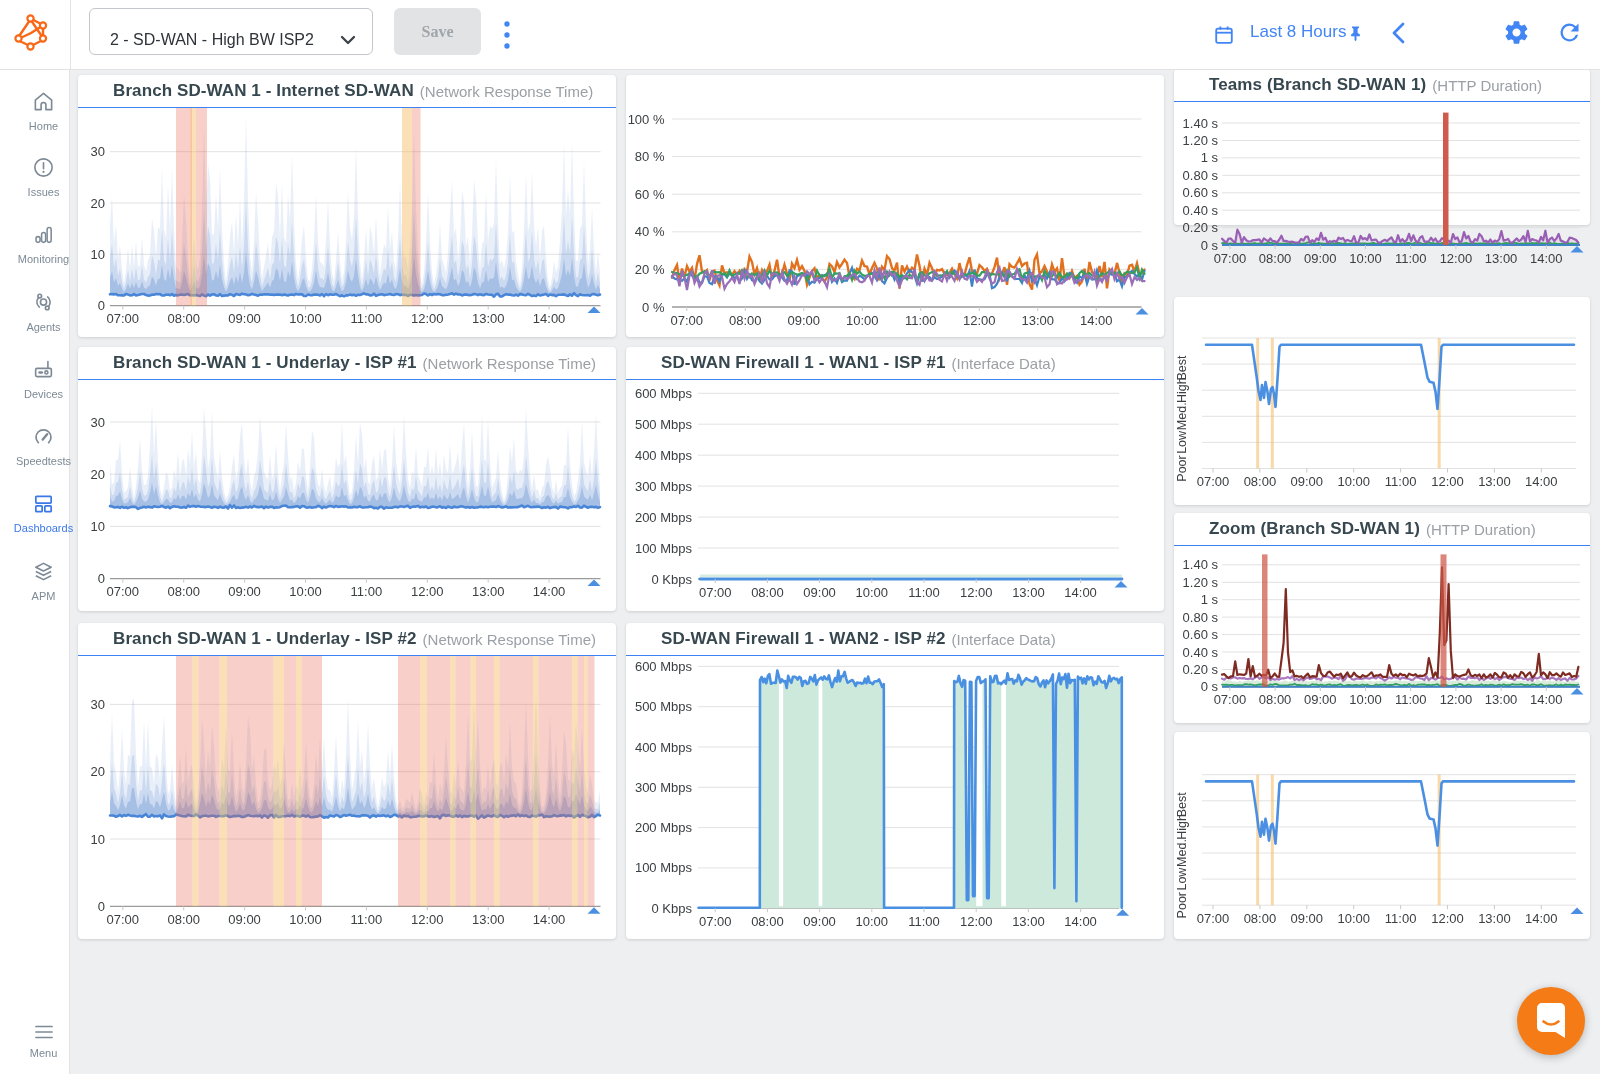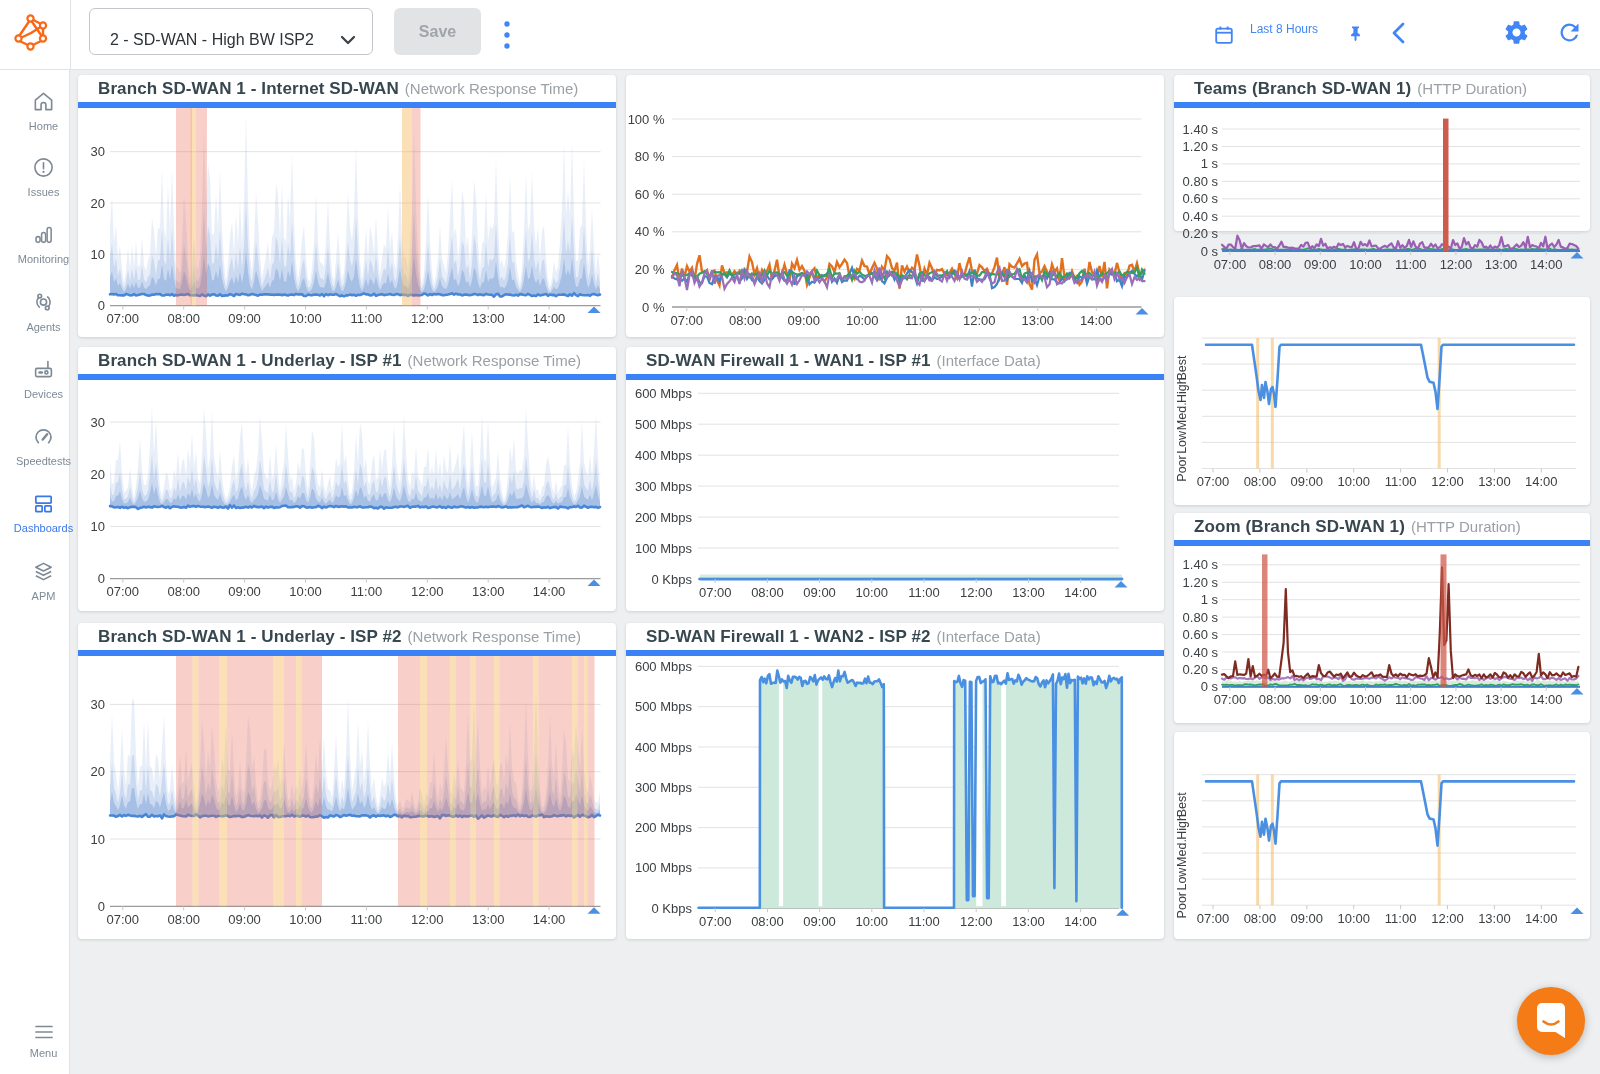--- a/index.html
+++ b/index.html
@@ -1,28 +1,28 @@
 <!DOCTYPE html>
 <html><head><meta charset="utf-8"><style>
 * { margin:0; padding:0; box-sizing:border-box; }
 html,body { width:1600px; height:1074px; font-family:"Liberation Sans",sans-serif; background:#edeff0; overflow:hidden; }
 #topbar { position:absolute; left:0; top:0; width:1600px; height:70px; background:#fff; border-bottom:1px solid #e2e2e2; z-index:5; }
 #topsep { position:absolute; left:70px; top:0; width:1px; height:70px; background:#e2e2e2; }
 #sidebar { position:absolute; left:0; top:70px; width:70px; height:1004px; background:#fff; border-right:1px solid #e2e2e2; z-index:4; }
 .card { position:absolute; background:#fff; border-radius:4px; box-shadow:0 1px 3px rgba(60,64,67,0.18); }
-.chead { height:33px; border-bottom:6px solid #3b82f6; padding-left:20px; display:flex; align-items:center; white-space:nowrap; overflow:hidden; }
+.chead { height:33px; border-bottom:1px solid #3b82f6; padding-left:35px; display:flex; align-items:center; white-space:nowrap; overflow:hidden; }
 .ctitle { font-size:17px; font-weight:bold; color:#37474f; letter-spacing:0.1px; }
 .sub { font-size:15px; color:#9aa0a6; margin-left:6px; }
 .sideitem { position:absolute; left:0; width:87px; text-align:center; color:#7d8a96; }
 .sideitem .lbl { font-size:11px; margin-top:7px; }
 .sideitem svg { display:block; margin:0 auto; }
 .active, .active .lbl { color:#3b78e7; }
 #ddown { position:absolute; left:89px; top:8px; width:284px; height:47px; border:1px solid #c3c7cb; border-radius:6px; display:flex; align-items:center; padding:16px 16px 0 20px; }
 #ddown .txt { font-size:16px; color:#2d3338; flex:1; }
-#savebtn { position:absolute; left:394px; top:8px; width:87px; height:47px; background:#e1e3e5; border-radius:6px; color:#9fa5aa; font-size:16px; font-weight:bold; display:flex; align-items:center; justify-content:center; }
+#savebtn { position:absolute; left:394px; top:8px; width:87px; height:47px; background:#e1e3e5; border-radius:6px; color:#9fa5aa; font-size:16px; font-weight:bold; display:flex; align-items:center; justify-content:center;font-family:Liberation Serif, serif; }
 #chatbtn { position:absolute; left:1517px; top:987px; width:68px; height:68px; border-radius:50%; background:#f57b17; box-shadow:0 2px 8px rgba(0,0,0,0.25); z-index:6; }
 </style></head><body>
 <div id="topbar">
     <div id="topsep"></div>
     <svg width="44" height="44" viewBox="0 0 44 44" style="position:absolute;left:10px;top:10px">
 <g stroke="#f96816" stroke-width="2.4" fill="none" stroke-linecap="round">
 <path d="M22.5 9.5 L31 14"></path>
         <path d="M33 18.5 L33 25.5"></path>
         <path d="M31 31 L23 35"></path>
 <path d="M18 35 L10.5 31.5"></path>
@@ -48,21 +48,21 @@
 <div style="position:absolute;left:504px;top:20px"><svg width="6" height="30" viewBox="0 0 6 30" fill="#4285f4">
         <circle cx="3" cy="4" r="2.7"></circle>
         <circle cx="3" cy="15" r="2.7"></circle>
         <circle cx="3" cy="26" r="2.7"></circle>
       </svg></div>
 <div style="position:absolute;left:1213px;top:24px"><svg width="22" height="22" viewBox="0 0 24 24" fill="none" stroke="#4285f4" stroke-width="2">
 <rect x="3.5" y="5" width="17" height="15.5" rx="2"></rect>
         <path d="M3.5 9.5 H20.5"></path>
         <path d="M8 2.8 V6.2 M16 2.8 V6.2"></path>
       </svg></div>
-<div style="position:absolute;left:1250px;top:22px;font-size:12px;color:#4285f4">Last 8 Hours</div>
+<div style="position:absolute;left:1250px;top:22px;font-size:17px;color:#4285f4">Last 8 Hours</div>
 <div style="position:absolute;left:1347px;top:24px"><svg width="17" height="19" viewBox="0 0 24 24" fill="#4285f4">
 <path d="M7 2 h10 v2 l-2 1.4 V11 l3.2 2.4 V16 H13.4 v5.2 L12 23 l-1.4-1.8 V16 H5.8 v-2.6 L9 11 V5.4 L7 4 Z"></path>
       </svg></div>
 <div style="position:absolute;left:1390px;top:21px"><svg width="18" height="24" viewBox="0 0 18 24" fill="none" stroke="#4285f4" stroke-width="2.8" stroke-linecap="round" stroke-linejoin="round">
         <path d="M13 3 L4 12 L13 21"></path>
       </svg></div>
 <div style="position:absolute;left:1503px;top:19px"><svg width="27" height="27" viewBox="0 0 24 24" fill="#4285f4">
         <path d="M19.4 13c.04-.32.06-.66.06-1s-.02-.68-.07-1l2.1-1.65c.2-.15.24-.42.12-.64l-2-3.46c-.12-.22-.39-.3-.61-.22l-2.5 1c-.52-.4-1.08-.73-1.7-.98l-.37-2.65C14.4 2.18 14.2 2 14 2h-4c-.25 0-.45.18-.49.42l-.37 2.65c-.6.25-1.17.59-1.7.98l-2.48-1c-.22-.09-.49 0-.61.22l-2 3.46c-.13.22-.07.49.12.64L4.57 11c-.04.32-.07.65-.07 1s.02.68.07 1l-2.11 1.65c-.19.15-.24.42-.12.64l2 3.46c.12.22.39.3.61.22l2.49-1c.52.4 1.08.73 1.7.98l.37 2.65c.04.24.24.42.49.42h4c.25 0 .46-.18.49-.42l.37-2.65c.61-.25 1.17-.59 1.7-.98l2.49 1c.23.09.49 0 .61-.22l2-3.46c.12-.22.07-.49-.12-.64L19.4 13zM12 15.6c-2 0-3.6-1.6-3.6-3.6s1.6-3.6 3.6-3.6 3.6 1.6 3.6 3.6-1.6 3.6-3.6 3.6z"></path>
       </svg></div>
 <div style="position:absolute;left:1556px;top:19px"><svg width="27" height="27" viewBox="0 0 24 24" fill="#4285f4">
@@ -397,21 +397,21 @@
       <line x1="298.0" y1="252.2" x2="298.0" y2="256.2" stroke="#c9c9c9" stroke-width="1"></line>
       <text x="350.2" y="269.7" font-size="13" fill="#3c4043" text-anchor="middle">12:00</text>
       <line x1="350.2" y1="252.2" x2="350.2" y2="256.2" stroke="#c9c9c9" stroke-width="1"></line>
       <text x="402.4" y="269.7" font-size="13" fill="#3c4043" text-anchor="middle">13:00</text>
       <line x1="402.4" y1="252.2" x2="402.4" y2="256.2" stroke="#c9c9c9" stroke-width="1"></line>
       <text x="454.6" y="269.7" font-size="13" fill="#3c4043" text-anchor="middle">14:00</text>
       <line x1="454.6" y1="252.2" x2="454.6" y2="256.2" stroke="#c9c9c9" stroke-width="1"></line>
       <polygon points="496.6,253.2 490.1,259.7 503.1,259.7" fill="#4a8fe2"></polygon>
     </svg>
   </div>
-<div class="card" style="left:1174px;top:75px;width:416px;height:156px">
+<div class="card" style="left:1174px;top:69px;width:416px;height:156px">
     <div class="chead">
       <span class="ctitle">Teams (Branch SD-WAN 1)</span> 
       <span class="sub">(HTTP Duration)</span>
     </div>
     <svg width="416" height="179" viewBox="0 0 416 179" style="position:absolute;left:0;top:33px">
       <line x1="48.0" y1="21.0" x2="406.0" y2="21.0" stroke="#e2e2e2" stroke-width="1"></line>
       <text x="44.0" y="25.5" font-size="13" fill="#3c4043" text-anchor="end">1.40 s</text>
       <line x1="48.0" y1="38.5" x2="406.0" y2="38.5" stroke="#e2e2e2" stroke-width="1"></line>
       <text x="44.0" y="43.0" font-size="13" fill="#3c4043" text-anchor="end">1.20 s</text>
       <line x1="48.0" y1="55.9" x2="406.0" y2="55.9" stroke="#e2e2e2" stroke-width="1"></line>

